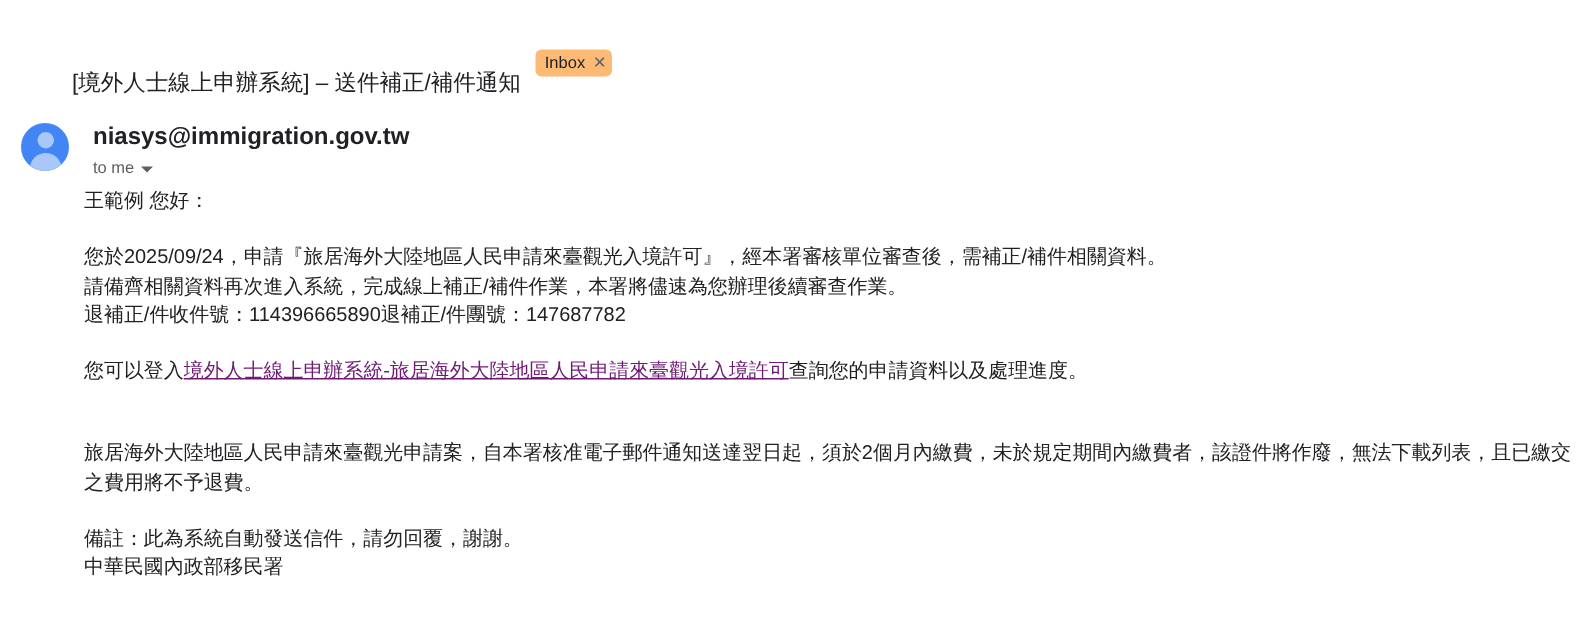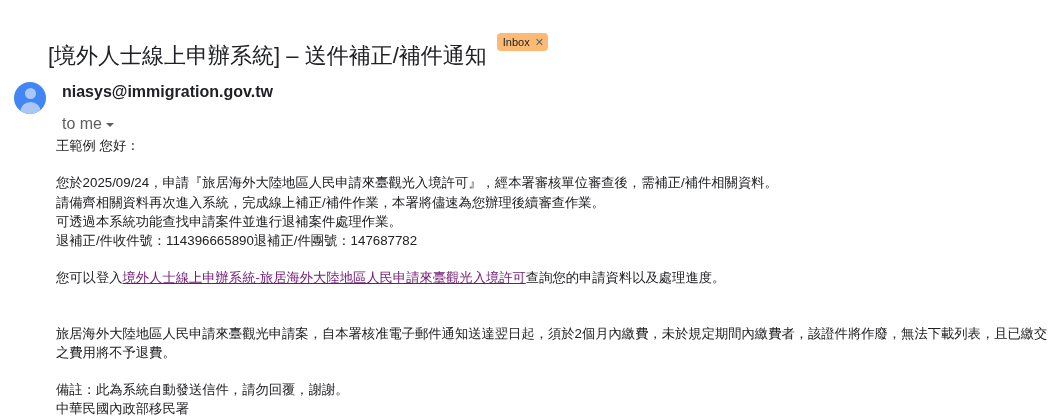--- a/index.html
+++ b/index.html
@@ -22,21 +22,21 @@
     padding: 0;
   }
   
   .subject-row {
     display: flex;
     align-items: center;
     padding: 10px 0 0 48px;
     min-height: 34px;
   }
   .subject {
-    font-size: 22px;
+    font-size: 15px;
     line-height: 28px;
     font-weight: 400;
     color: #202124;
     letter-spacing: 0;
     white-space: nowrap;
     margin-top: 32px;
   }
   .label-chip {
     display: inline-flex;
     align-items: center;
@@ -96,24 +96,24 @@
     margin-left: 16px;
     padding-top: 1px;
   }
   .sender-email {
     font-size: 16px;
     font-weight: bold;
     color: #202124;
     line-height: 18px;
   }
   .to-line {
-    font-size: 16px;
+    font-size: 11px;
     color: #5e5e5e;
     line-height: 16px;
-    margin-top: 15px;
+    margin-top: 3px;
     display: flex;
     align-items: center;
   }
   .caret {
     display: inline-block;
     margin-left: 4px;
     width: 0;
     height: 0;
     border-left: 4px solid transparent;
     border-right: 4px solid transparent;
@@ -165,21 +165,20 @@
     </div>
   </div>
 
   <div class="body">
     <div class="p greeting">王範例 您好：</div>
 
     <div class="gap-lg"></div>
 
     <div class="p">您於2025/09/24，申請『旅居海外大陸地區人民申請來臺觀光入境許可』，經本署審核單位審查後，需補正/補件相關資料。</div>
     <div class="p">請備齊相關資料再次進入系統，完成線上補正/補件作業，本署將儘速為您辦理後續審查作業。</div>
-    <div class="p">可透過本系統功能查找申請案件並進行退補案件處理作業。</div>
     <div class="p">退補正/件收件號：114396665890退補正/件團號：147687782</div>
 
     <div class="gap-lg"></div>
 
     <div class="p">
       <span>您可以登入</span><a class="link" href="#">境外人士線上申辦系統-旅居海外大陸地區人民申請來臺觀光入境許可</a><span>查詢您的申請資料以及處理進度。</span>
     </div>
 
     <div class="gap-lg"></div>
 

